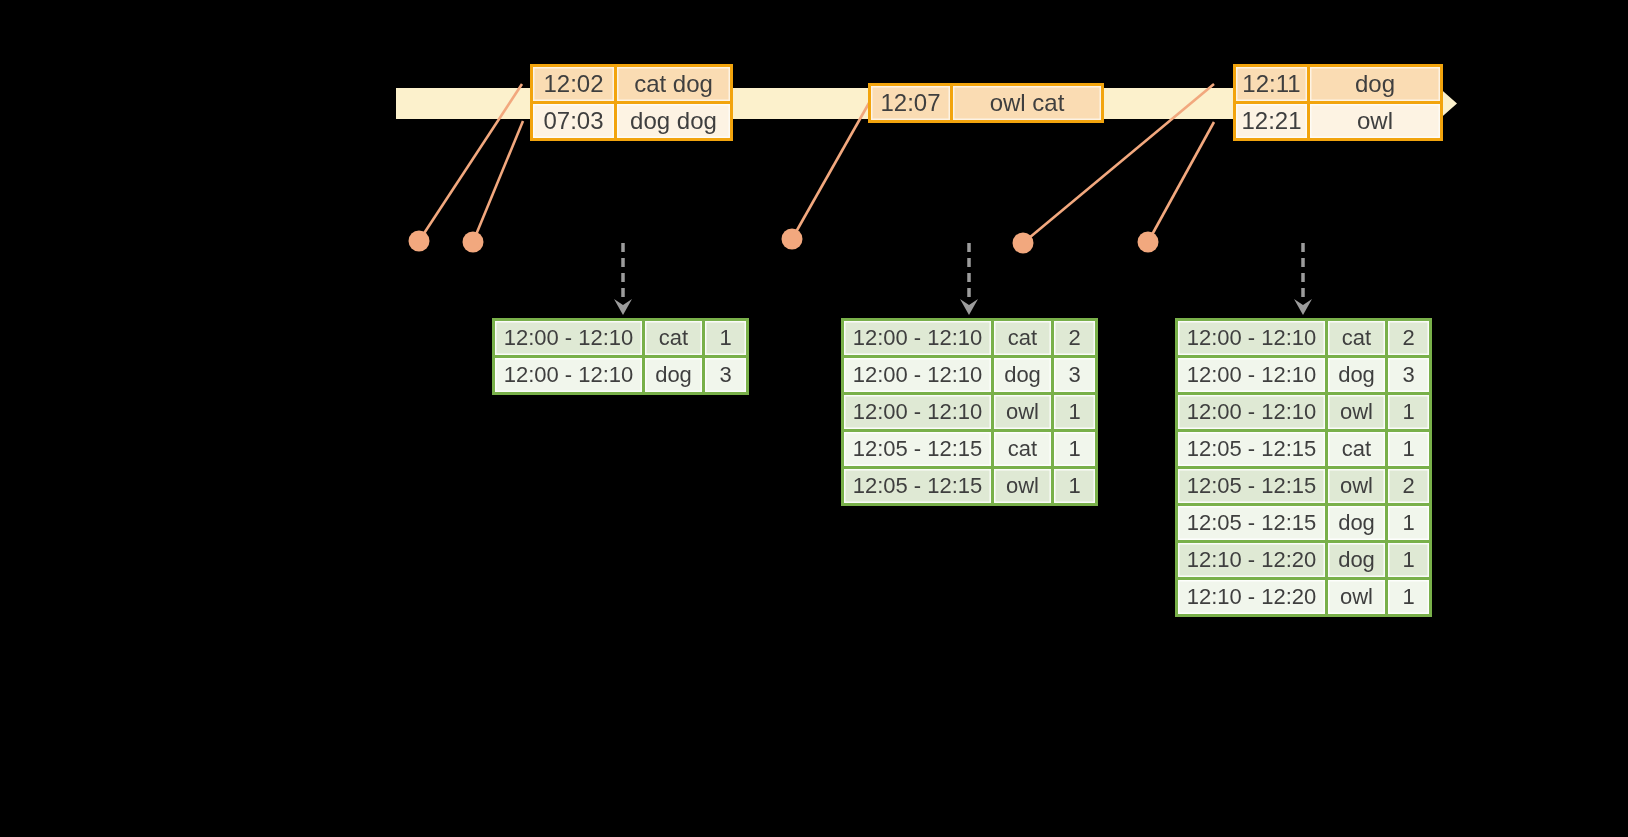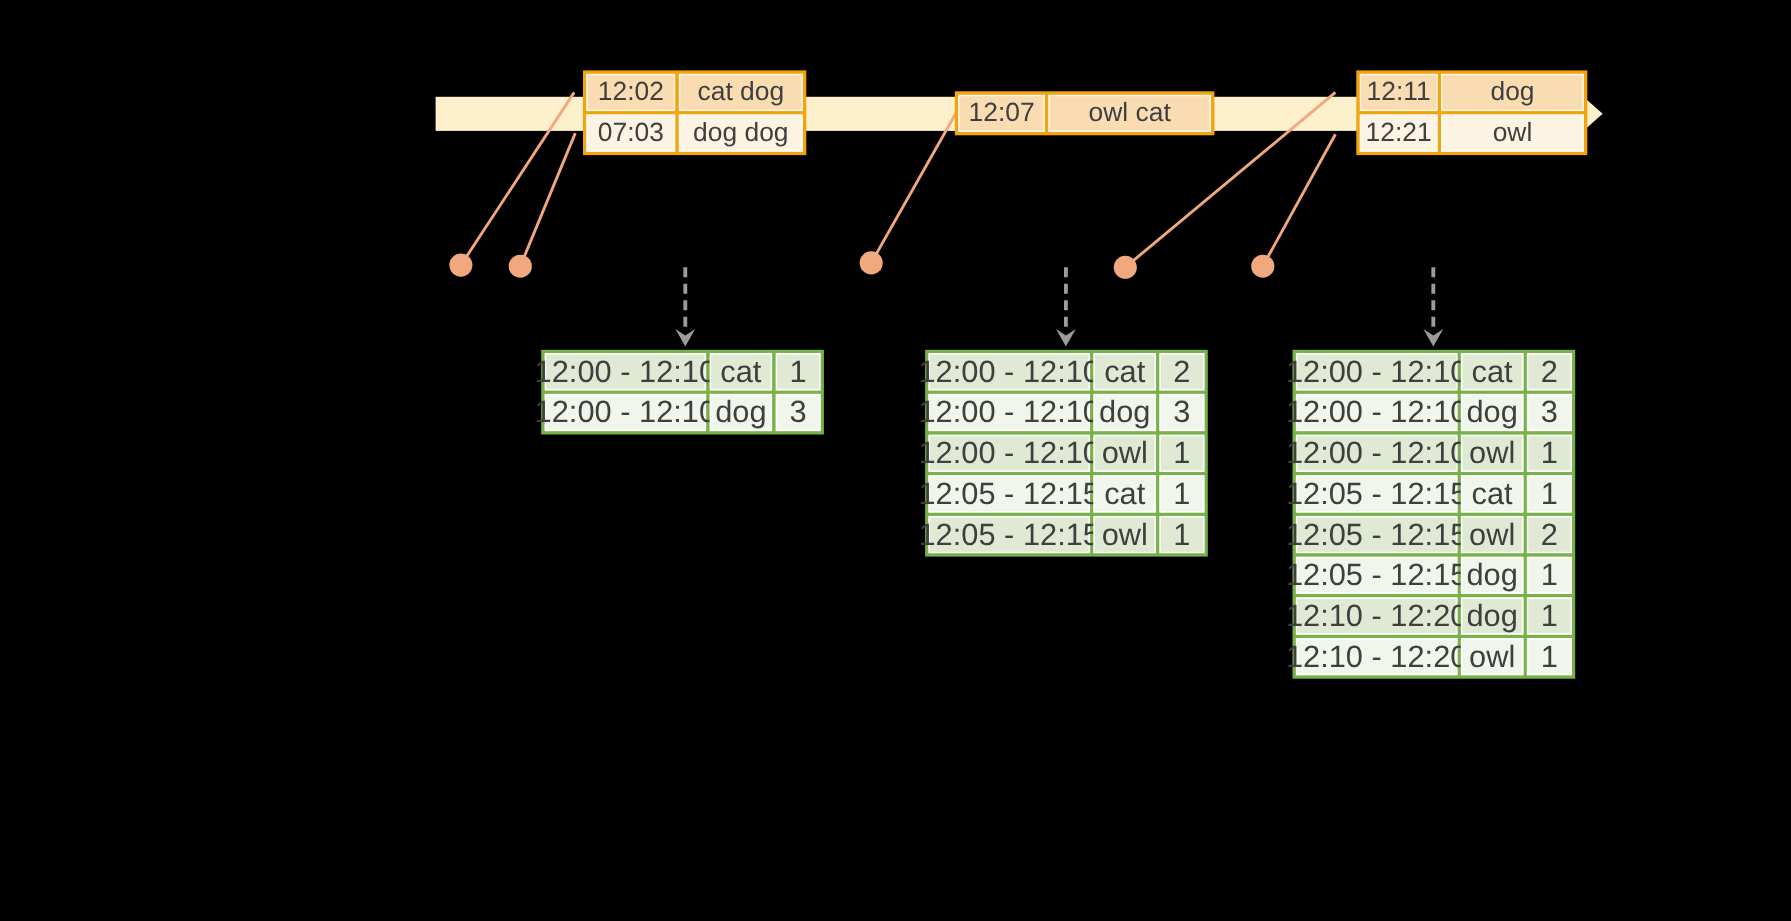--- a/index.html
+++ b/index.html
@@ -16,21 +16,21 @@
   .dot{fill:var(--salmon);}
   .trigger-line{stroke:var(--gray);stroke-width:3.5;stroke-dasharray:9 6;}
   .trigger-head{fill:var(--gray);}
 
   .dtable{position:absolute;z-index:1;display:grid;gap:3px;padding:3px;box-sizing:border-box;}
   .gold-table{background:var(--gold);grid-auto-rows:34px;}
   .green-table{background:var(--green);grid-auto-rows:34px;}
   .cell{display:flex;align-items:center;justify-content:center;
     font-size:23px;line-height:1;color:var(--ink);white-space:nowrap;}
   .gold-table .cell{font-size:24px;box-shadow:inset 0 0 0 1.5px rgba(255,255,255,.65);}
-  .green-table .cell{font-size:28px;box-shadow:inset 0 0 0 1.5px rgba(255,255,255,.85);}
+  .green-table .cell{font-size:22px;box-shadow:inset 0 0 0 1.5px rgba(255,255,255,.85);}
   .peach{background:var(--peach);} .cream{background:var(--cream);}
   .gdark{background:var(--gdark);} .glight{background:var(--glight);}
 
   #event-1{left:520px;top:64px;width:203px;grid-template-columns:81px 1fr;margin-left:10px;}
   #event-2{left:868px;top:83px;width:236px;grid-template-columns:79px 1fr;}
   #event-3{left:1213px;top:64px;width:210px;grid-template-columns:71px 1fr;margin-left:20px;}
   #result-1{left:492px;top:318px;width:257px;grid-template-columns:147px 57px 1fr;}
   #result-2{left:841px;top:318px;width:257px;grid-template-columns:147px 57px 1fr;}
   #result-3{left:1175px;top:318px;width:257px;grid-template-columns:147px 57px 1fr;}
 </style>

